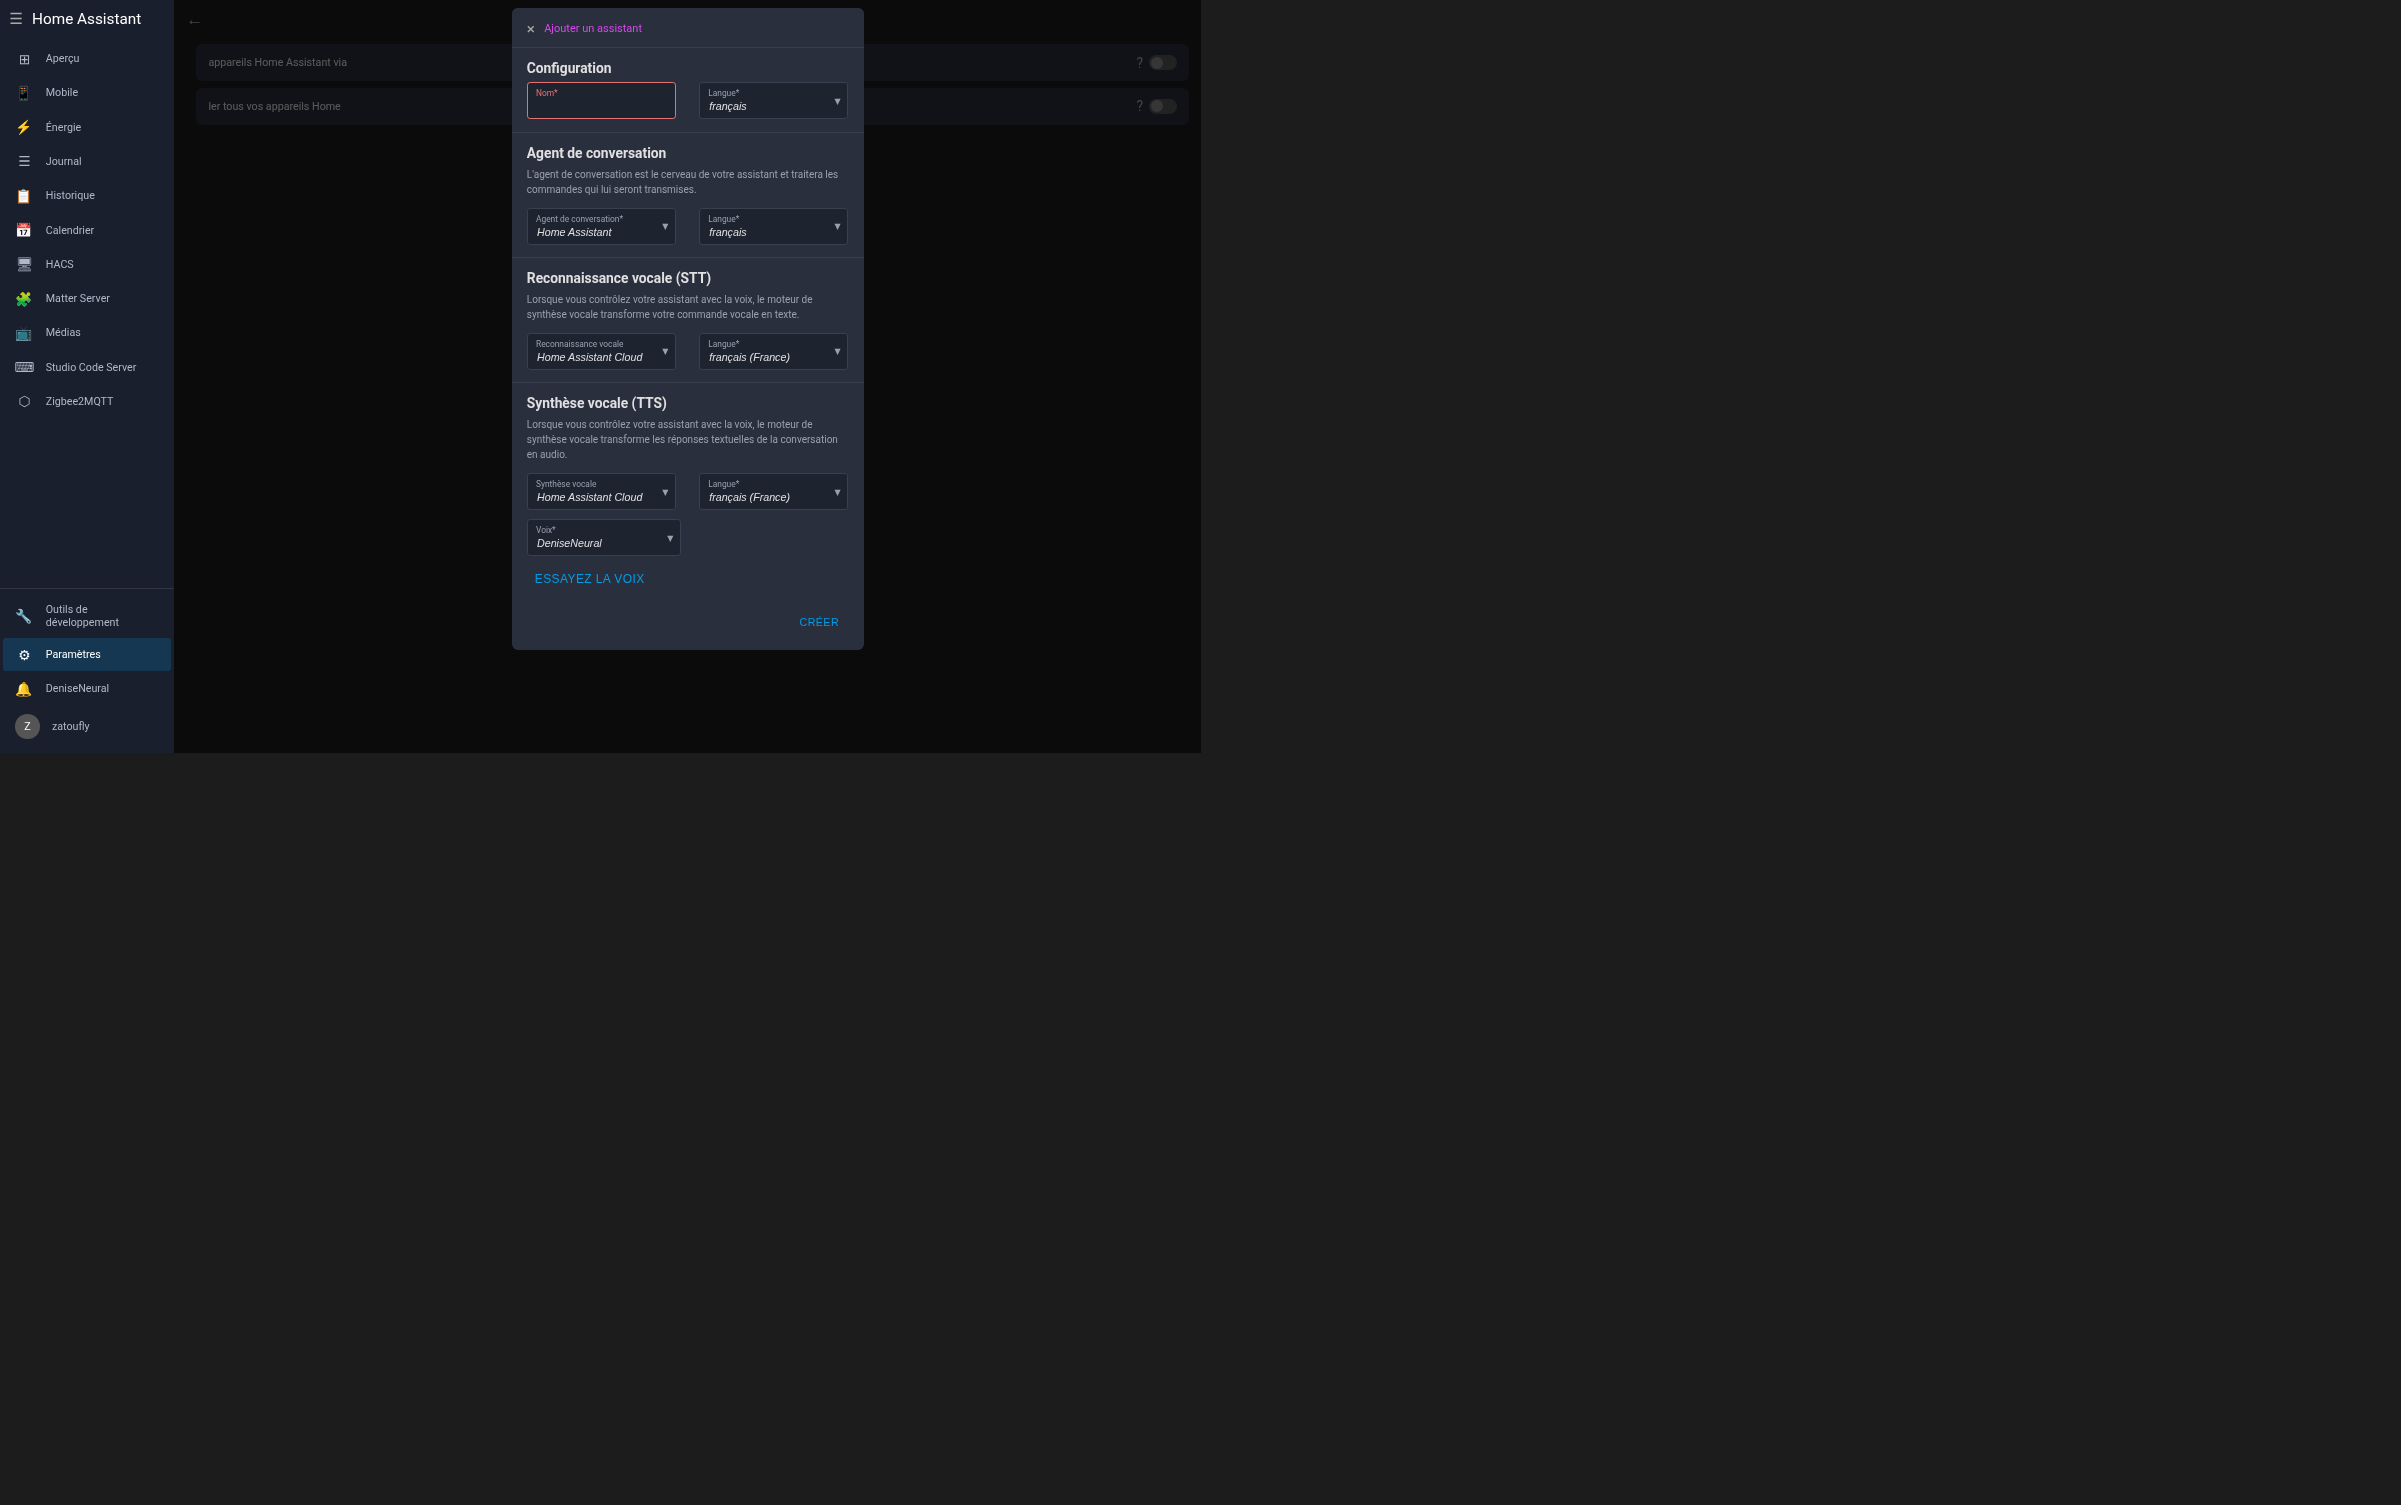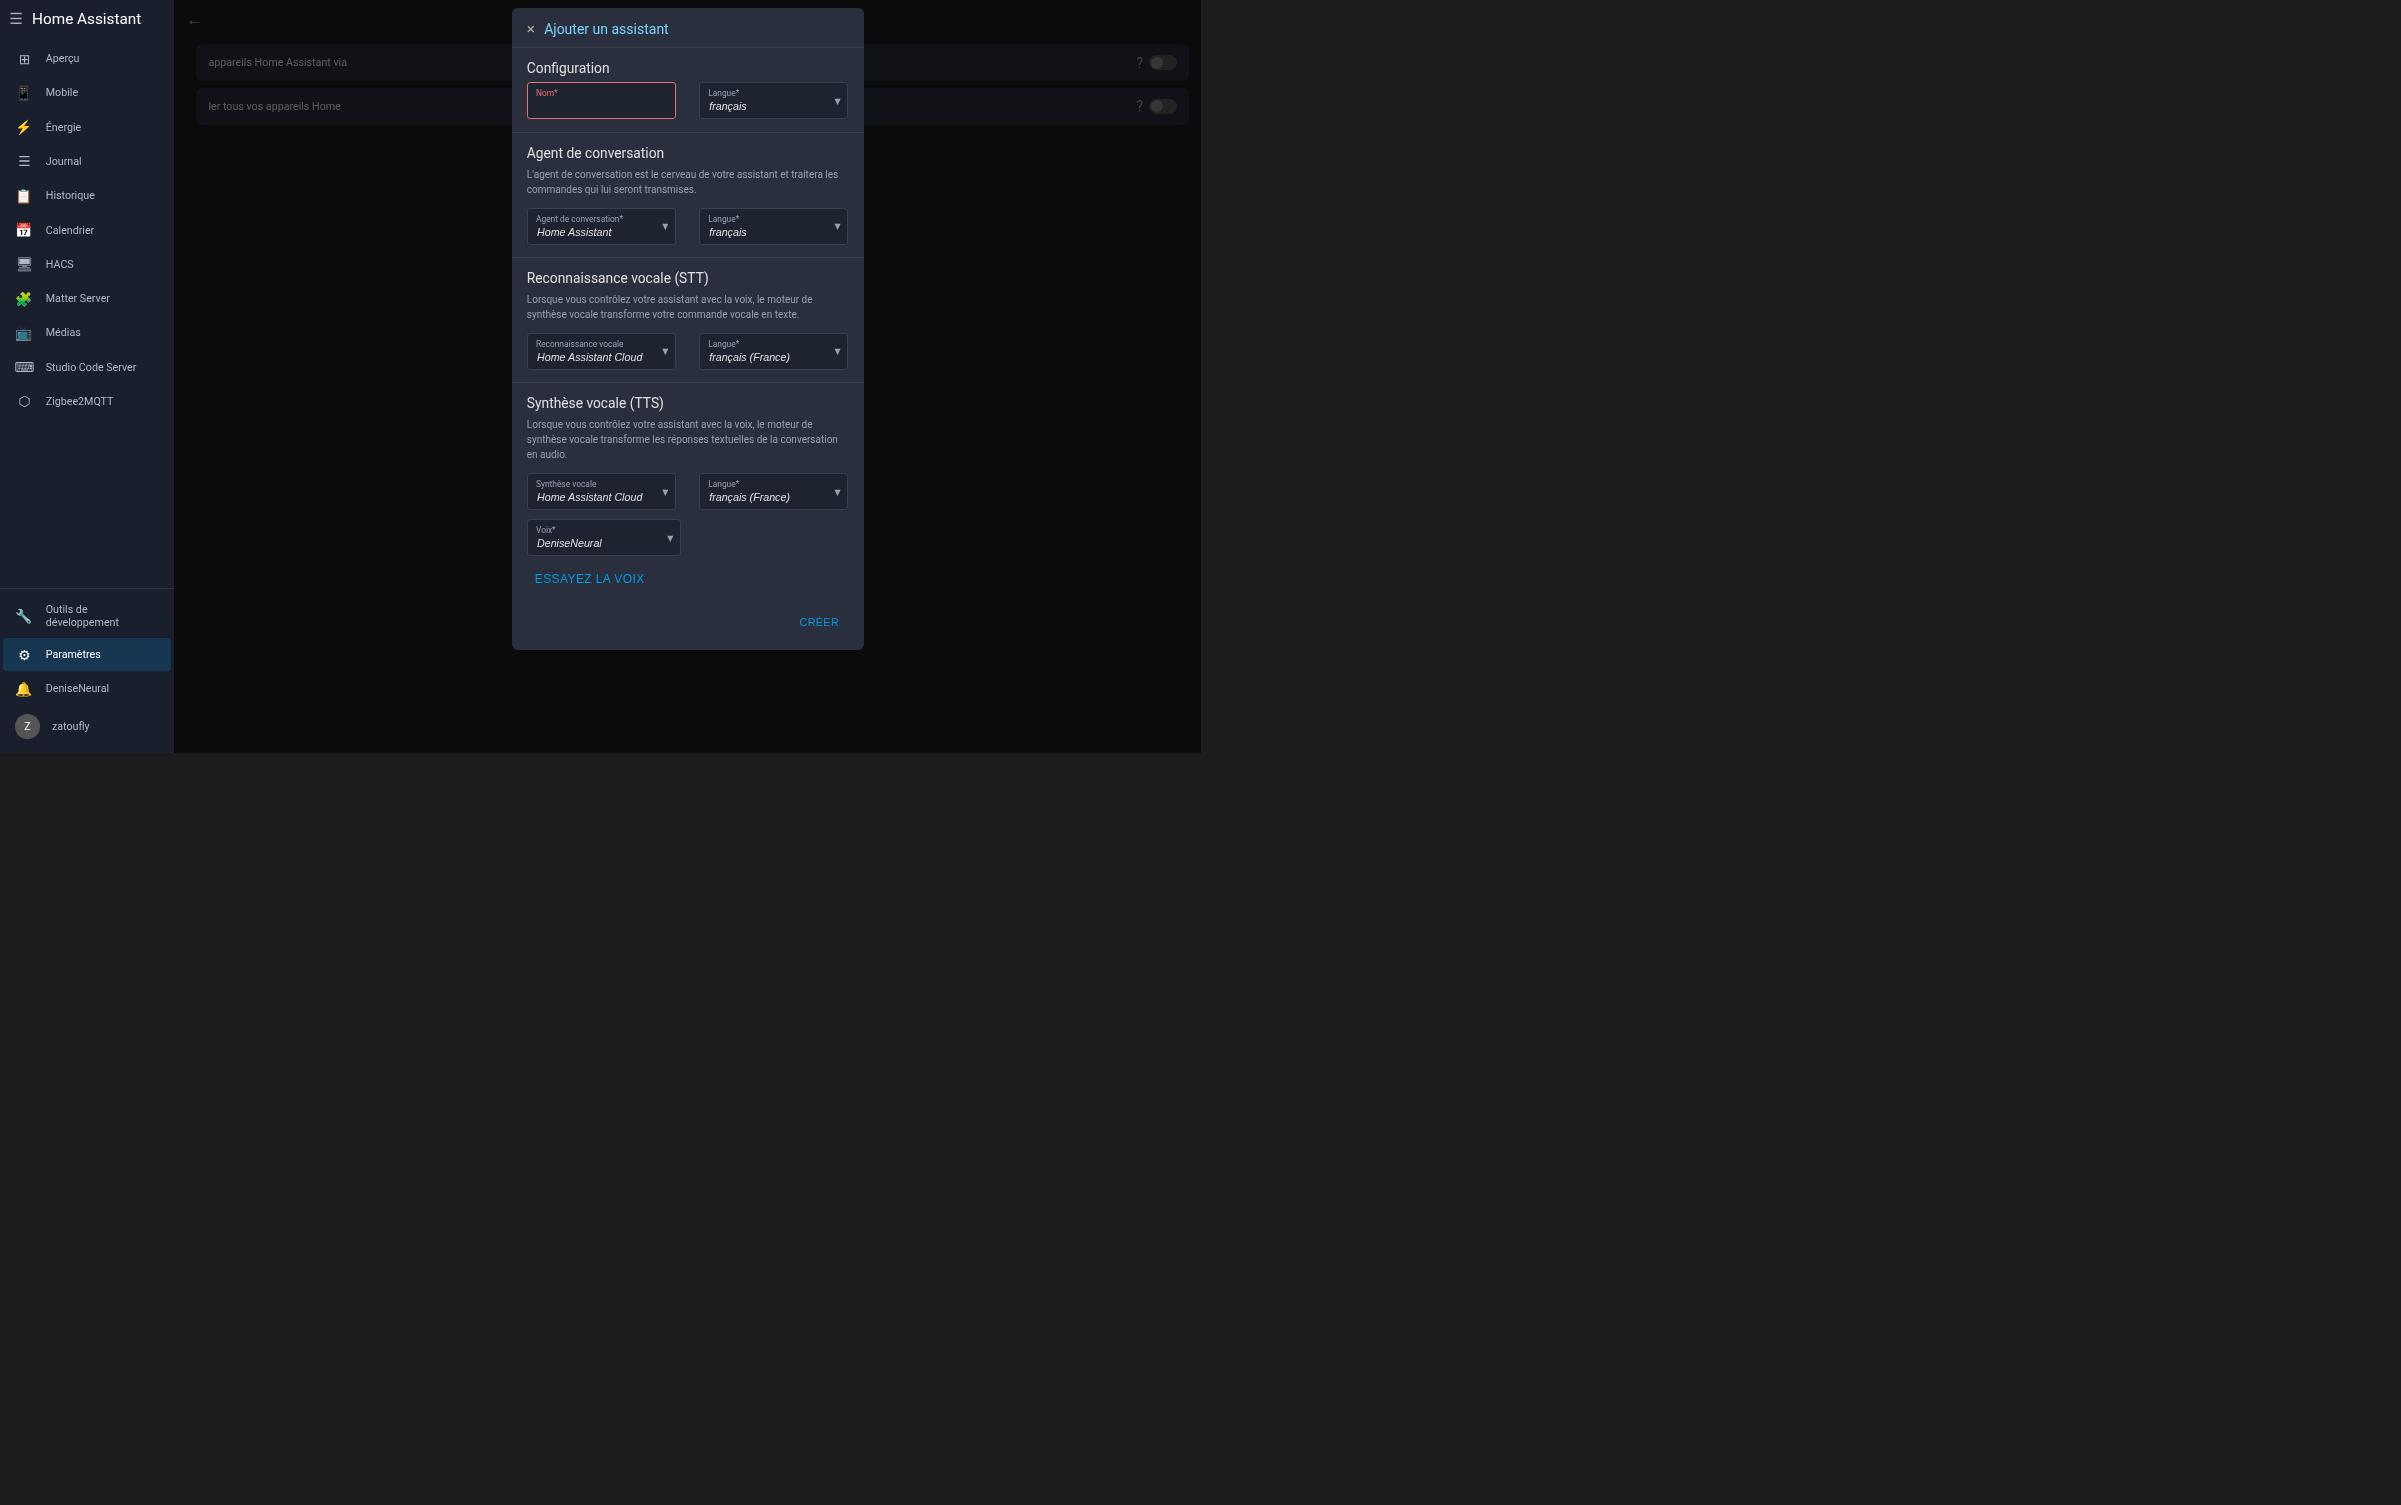--- a/index.html
+++ b/index.html
@@ -171,37 +171,37 @@
       top: 0;
       background: #2a2f3e;
       z-index: 10;
     }
     .modal-close-btn {
       color: #aaa;
       font-size: 15.3px;
       cursor: pointer;
     }
     .modal-title {
-      font-size: 14px;
-      color: #7dd3fc;
+      font-size: 11px;
+      color: #d946ef;
       font-weight: 400;
     }
 
     
     .modal-section {
       padding: 12.2px 15.3px;
       border-top: 0.8px solid rgba(255,255,255,0.08);
     }
     .modal-section:first-of-type {
       border-top: none;
     }
     .section-title {
       font-size: 13.8px;
       color: #e0e0e0;
-      font-weight: 400;
+      font-weight: 700;
       margin-bottom: 6.1px;
     }
     .section-desc {
       font-size: 10px;
       color: #9aa0b0;
       line-height: 1.5;
       margin-bottom: 10.7px;
     }
 
     

